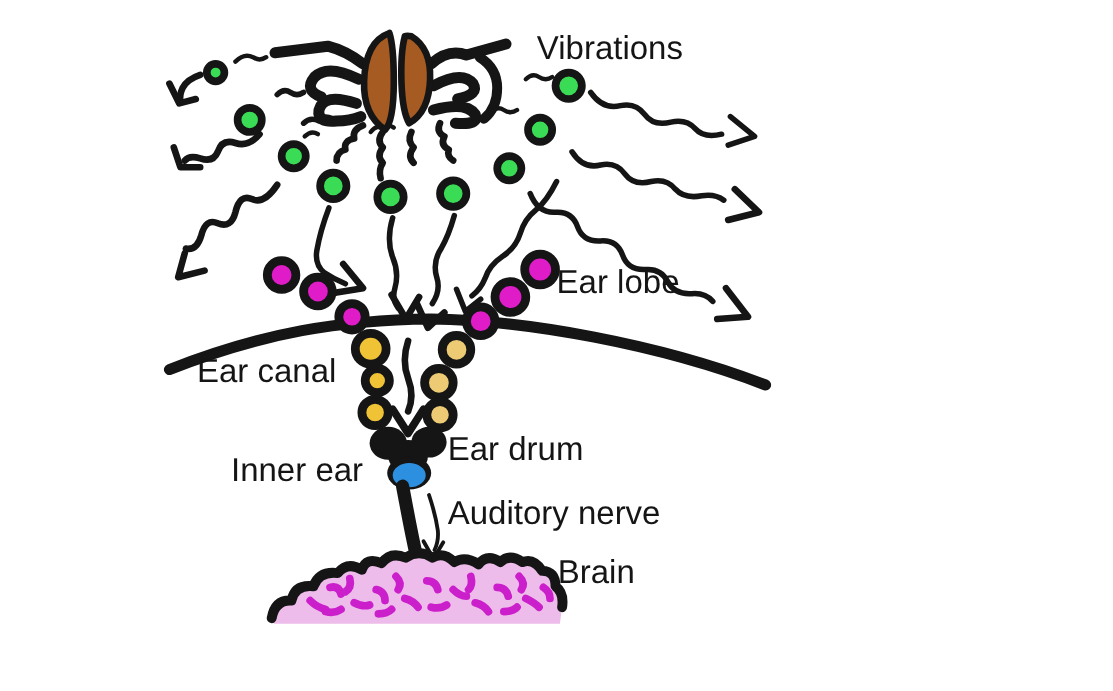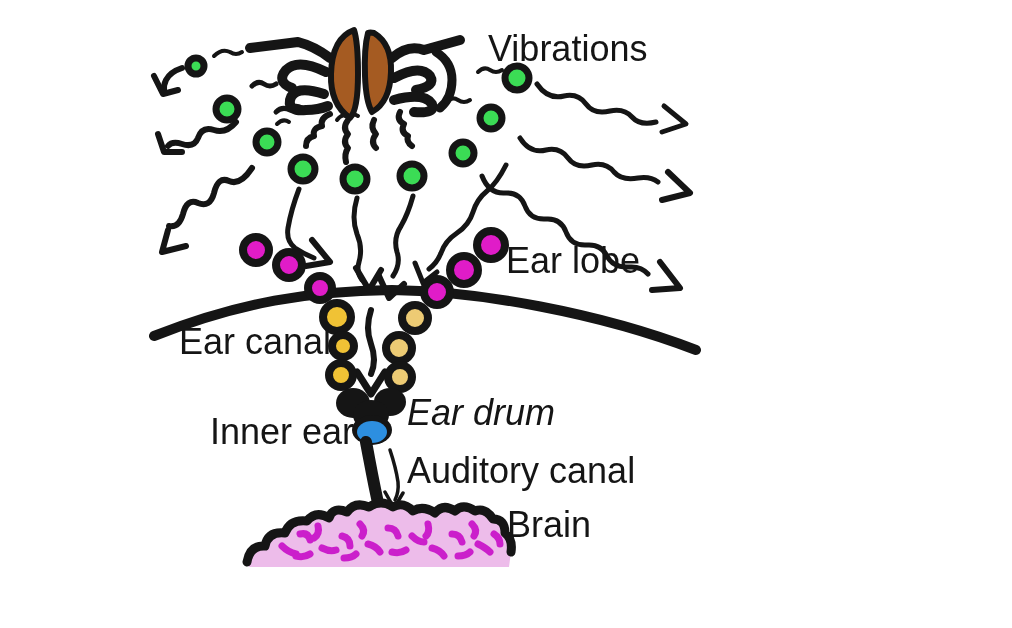--- a/index.html
+++ b/index.html
@@ -17,21 +17,21 @@
   .dot-green{fill:var(--vibration-green,#3bdc55);stroke:var(--ink-black,#111);stroke-width:7;}
   .dot-magenta{fill:var(--ear-lobe-magenta,#e01cc8);stroke:var(--ink-black,#111);stroke-width:8;}
   .dot-yellow{fill:var(--ear-canal-yellow,#eec133);stroke:var(--ink-black,#111);stroke-width:8;}
   .dot-yellow-light{fill:var(--ear-canal-yellow-light,#edc96e);stroke:var(--ink-black,#111);stroke-width:8;}
   .inner-ear-fill{fill:var(--inner-ear-blue,#2d8fe0);}
   .brain-fill{fill:var(--brain-pink,#edbcea);}
   .brain-mark{fill:none;stroke:var(--brain-marks-magenta,#cb1fcb);stroke-width:7;stroke-linecap:round;}
   .lbl{
     position:absolute;
     color:var(--ink-black,#1a1a1a);
-    font-size:36px;
+    font-size:30px;
     line-height:1.15;
     white-space:nowrap;
     letter-spacing:0px;
   }
 </style>
 </head>
 <body>
 
 <div class="screenshot">
   <svg width="1012" height="628" viewBox="0 0 1012 628">
@@ -163,17 +163,17 @@
       <path class="brain-mark" d="M 458 556 q 8 0 12 -4"></path>
       <path class="brain-mark" d="M 472 524 q 6 6 2 12"></path>
       <path class="brain-mark" d="M 478 544 q 8 4 12 8"></path>
       <path class="brain-mark" d="M 494 534 q 6 4 6 10"></path>
     </g>
   </svg>
 
   <div class="lbl" style="left:488px;top:28px;">Vibrations</div>
   <div class="lbl" style="left:506px;top:240px;">Ear lobe</div>
   <div class="lbl" style="left:179px;top:321px;">Ear canal</div>
-  <div class="lbl" style="left:407px;top:392px;font-style:italic;">Ear drum</div>
+  <div class="lbl" style="left:407px;top:392px;">Ear drum</div>
   <div class="lbl" style="left:210px;top:411px;">Inner ear</div>
-  <div class="lbl" style="left:407px;top:450px;">Auditory canal</div>
+  <div class="lbl" style="left:407px;top:450px;">Auditory nerve</div>
   <div class="lbl" style="left:507px;top:504px;">Brain</div>
 </div>
 
 </body></html>

